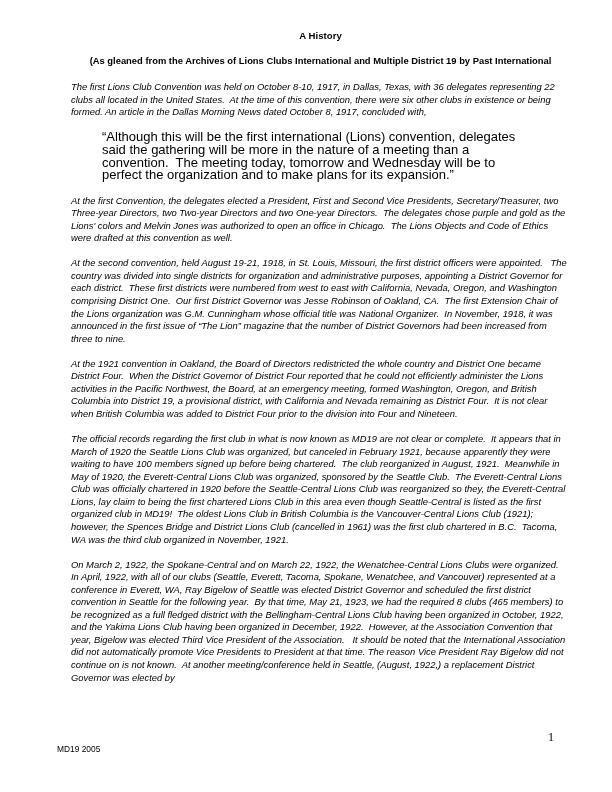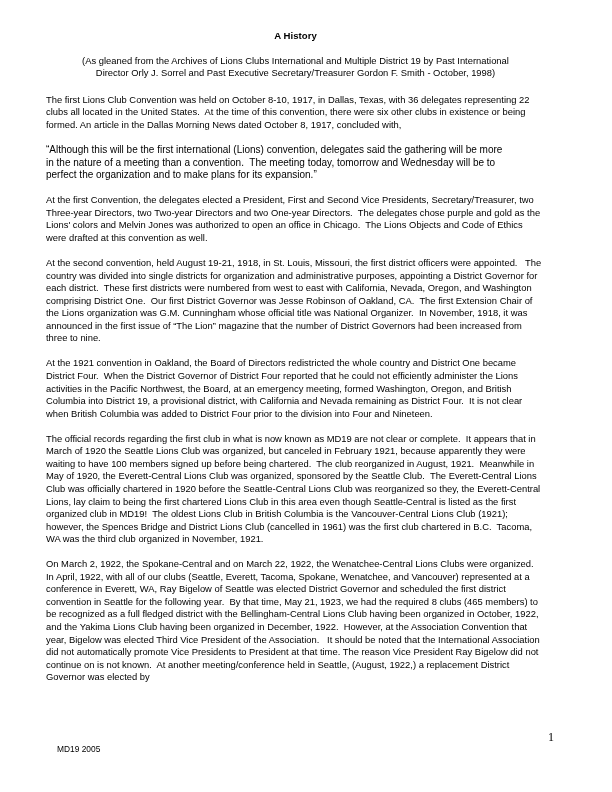--- a/index.html
+++ b/index.html
@@ -14,21 +14,21 @@
   .page {
     position: relative;
     width: 612px;
     height: 792px;
     background: #ffffff;
     overflow: hidden;
     box-sizing: border-box;
   }
   .content {
     position: absolute;
-    left: 46px;
+    left: 71px;
     top: 30px;
     width: 499px;
   }
   .title-block {
     text-align: center;
     font-weight: bold;
     font-size: 9.6px;
     line-height: 12.6px;
     letter-spacing: 0.05px;
   }
@@ -37,35 +37,38 @@
   }
   .attribution {
     text-align: center;
     font-size: 9.4px;
     line-height: 12.6px;
     margin-top: 12px;
     padding: 0 6px;
   }
   .attr-line {
     display: block;
+    font-weight: bold;
   }
   .body-para {
     font-size: 9.4px;
     line-height: 12.55px;
     margin-top: 12.6px;
     text-align: left;
     white-space: pre-wrap;
+    font-style: italic;
   }
   .body-para.first {
     margin-top: 14px;
   }
   .quote-para {
-    font-size: 10px;
+    font-size: 13px;
     line-height: 12.55px;
     margin-top: 12.6px;
+    margin-left: 31px;
     margin-right: 34px;
     white-space: pre-wrap;
   }
   .footer-id {
     position: absolute;
     left: 57px;
     top: 744px;
     font-size: 8.4px;
     line-height: 11px;
   }
@@ -84,21 +87,20 @@
 <div class="page">
 
   <div class="content">
 
     <div class="title-block">
       <span class="title-line">A History</span>
     </div>
 
     <div class="attribution">
       <span class="attr-line">(As gleaned from the Archives of Lions Clubs International and Multiple District 19 by Past International</span>
-      <span class="attr-line">Director Orly J. Sorrel and Past Executive Secretary/Treasurer Gordon F. Smith - October, 1998)</span>
     </div>
 
     <p class="body-para first">The first Lions Club Convention was held on October 8-10, 1917, in Dallas, Texas, with 36 delegates representing 22 clubs all located in the United States.  At the time of this convention, there were six other clubs in existence or being formed. An article in the Dallas Morning News dated October 8, 1917, concluded with,</p>
     <p class="quote-para">“Although this will be the first international (Lions) convention, delegates said the gathering will be more in the nature of a meeting than a convention.  The meeting today, tomorrow and Wednesday will be to perfect the organization and to make plans for its expansion.”</p>
     <p class="body-para">At the first Convention, the delegates elected a President, First and Second Vice Presidents, Secretary/Treasurer, two Three-year Directors, two Two-year Directors and two One-year Directors.  The delegates chose purple and gold as the Lions' colors and Melvin Jones was authorized to open an office in Chicago.  The Lions Objects and Code of Ethics were drafted at this convention as well.</p>
     <p class="body-para">At the second convention, held August 19-21, 1918, in St. Louis, Missouri, the first district officers were appointed.   The country was divided into single districts for organization and administrative purposes, appointing a District Governor for each district.  These first districts were numbered from west to east with California, Nevada, Oregon, and Washington comprising District One.  Our first District Governor was Jesse Robinson of Oakland, CA.  The first Extension Chair of the Lions organization was G.M. Cunningham whose official title was National Organizer.  In November, 1918, it was announced in the first issue of “The Lion” magazine that the number of District Governors had been increased from three to nine.</p>
     <p class="body-para">At the 1921 convention in Oakland, the Board of Directors redistricted the whole country and District One became District Four.  When the District Governor of District Four reported that he could not efficiently administer the Lions activities in the Pacific Northwest, the Board, at an emergency meeting, formed Washington, Oregon, and British Columbia into District 19, a provisional district, with California and Nevada remaining as District Four.  It is not clear when British Columbia was added to District Four prior to the division into Four and Nineteen.</p>
     <p class="body-para">The official records regarding the first club in what is now known as MD19 are not clear or complete.  It appears that in March of 1920 the Seattle Lions Club was organized, but canceled in February 1921, because apparently they were waiting to have 100 members signed up before being chartered.  The club reorganized in August, 1921.  Meanwhile in May of 1920, the Everett-Central Lions Club was organized, sponsored by the Seattle Club.  The Everett-Central Lions Club was officially chartered in 1920 before the Seattle-Central Lions Club was reorganized so they, the Everett-Central Lions, lay claim to being the first chartered Lions Club in this area even though Seattle-Central is listed as the first organized club in MD19!  The oldest Lions Club in British Columbia is the Vancouver-Central Lions Club (1921); however, the Spences Bridge and District Lions Club (cancelled in 1961) was the first club chartered in B.C.  Tacoma, WA was the third club organized in November, 1921.</p>
     <p class="body-para">On March 2, 1922, the Spokane-Central and on March 22, 1922, the Wenatchee-Central Lions Clubs were organized.  In April, 1922, with all of our clubs (Seattle, Everett, Tacoma, Spokane, Wenatchee, and Vancouver) represented at a conference in Everett, WA, Ray Bigelow of Seattle was elected District Governor and scheduled the first district convention in Seattle for the following year.  By that time, May 21, 1923, we had the required 8 clubs (465 members) to be recognized as a full fledged district with the Bellingham-Central Lions Club having been organized in October, 1922, and the Yakima Lions Club having been organized in December, 1922.  However, at the Association Convention that year, Bigelow was elected Third Vice President of the Association.   It should be noted that the International Association did not automatically promote Vice Presidents to President at that time. The reason Vice President Ray Bigelow did not continue on is not known.  At another meeting/conference held in Seattle, (August, 1922,) a replacement District Governor was elected by</p>
 

